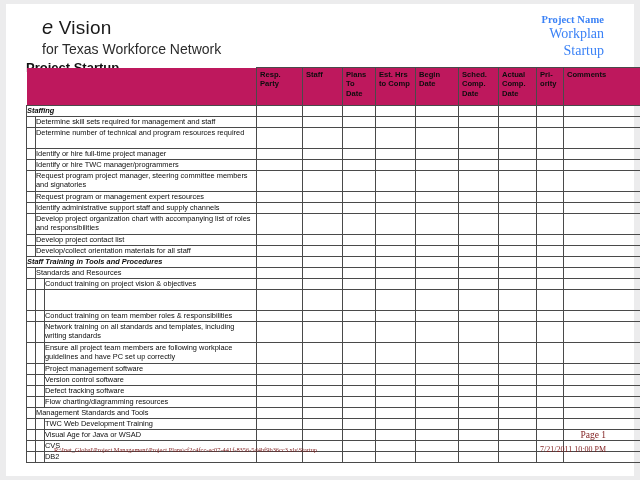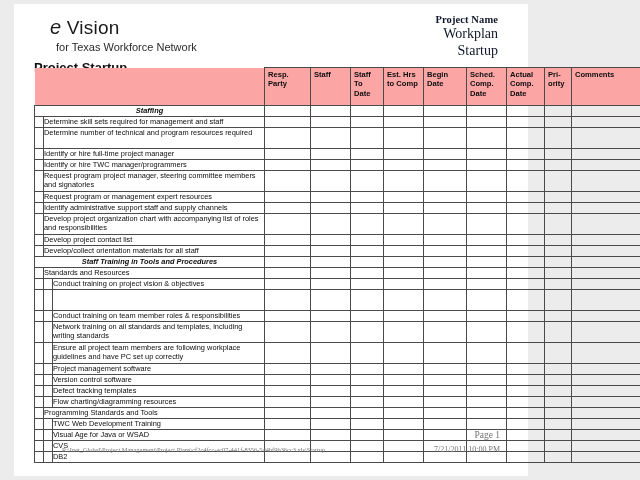--- a/index.html
+++ b/index.html
@@ -7,23 +7,23 @@
     padding: 0;
     width: 640px;
     height: 480px;
     overflow: hidden;
     background: #ececed;
     font-family: "Liberation Sans", sans-serif;
   }
 
   #page {
     position: absolute;
-    left: 14px;
+    left: 6px;
     top: 4px;
-    width: 514px;
+    width: 628px;
     height: 472px;
     background: #ffffff;
   }
 
   
   .hdr {
     position: absolute;
     left: 0; top: 0; right: 0;
     height: 52px;
   }
@@ -36,34 +36,33 @@
     font-size: 19px;
     color: #1a1a1a;
     letter-spacing: .2px;
     white-space: nowrap;
   }
   .brand-line1 .e {
     font-style: italic;
     font-size: 20px;
   }
   .brand-line2 {
-    font-size: 11px;
+    font-size: 14px;
     color: #2b2b2b;
     margin-top: 2px;
-    margin-left: 6px;
     white-space: nowrap;
   }
 
   .proj {
     position: absolute;
     right: 30px;
     top: 10px;
     text-align: right;
     font-family: "Liberation Serif", serif;
-    color: #0f172a;
+    color: #3b82f6;
   }
   .proj-name {
     font-weight: bold;
     font-size: 10.5px;
     letter-spacing: .1px;
   }
   .proj-sub {
     font-size: 14px;
     margin-top: 1px;
   }
@@ -97,21 +96,21 @@
 
   
   #grid thead th {
     font-weight: bold;
     text-align: left;
     font-size: 7.6px;
     padding: 2px 2px 1px 3px;
     height: 34px;
     vertical-align: top;
     line-height: 1.22;
-    background: #fca5a5;
+    background: #be185d;
   }
   th.col-task {
     border-top: none !important;
     border-left: none !important;
     border-bottom: none !important;
     border-right: none !important;
   }
 
   
   td.ind {
@@ -127,31 +126,30 @@
   td.val {
     padding: 1px 2px;
   }
 
   tr.r { height: 11px; }
   tr.r2 { height: 21px; }
 
   .section td.task {
     font-style: italic;
     font-weight: bold;
-    text-align: center;
   }
 
   
   .foot {
     position: absolute;
     left: 0; right: 0;
     bottom: 14px;
     height: 34px;
     font-family: "Liberation Serif", serif;
-    color: #737373;
+    color: #7f1d1d;
     margin-top: 13px;
   }
   .foot-path {
     position: absolute;
     left: 48px;
     top: 18px;
     font-size: 6.4px;
     white-space: nowrap;
   }
   .foot-page {
@@ -202,21 +200,21 @@
         <col style="width:40px">
       <col style="width:38px">
         <col style="width:27px">
         <col style="width:81px">
     </colgroup>
     <thead>
       <tr>
         <th class="col-task" colspan="4"></th>
         <th>Resp. Party</th>
         <th>Staff</th>
-        <th>Staff To Date</th>
+        <th>Plans To Date</th>
         <th>Est. Hrs to Comp</th>
         <th>Begin Date</th>
         <th>Sched. Comp. Date</th>
         <th>Actual Comp. Date</th>
         <th>Pri- ority</th>
         <th>Comments</th>
       </tr>
     </thead>
     <tbody id="grid-body">
         <tr class="r section">
@@ -480,21 +478,21 @@
           <td class="val"></td>
           <td class="val"></td>
           <td class="val"></td>
           <td class="val"></td>
           <td class="val"></td>
           <td class="val"></td>
         </tr>
         <tr class="r">
           <td class="ind"></td>
           <td class="ind"></td>
-          <td class="task" colspan="2">Defect tracking templates</td>
+          <td class="task" colspan="2">Defect tracking software</td>
           <td class="val"></td>
           <td class="val"></td>
           <td class="val"></td>
           <td class="val"></td>
           <td class="val"></td>
           <td class="val"></td>
           <td class="val"></td>
           <td class="val"></td>
           <td class="val"></td>
         </tr>
@@ -507,21 +505,21 @@
           <td class="val"></td>
           <td class="val"></td>
           <td class="val"></td>
           <td class="val"></td>
           <td class="val"></td>
           <td class="val"></td>
           <td class="val"></td>
         </tr>
         <tr class="r">
           <td class="ind"></td>
-          <td class="task" colspan="3">Programming Standards and Tools</td>
+          <td class="task" colspan="3">Management Standards and Tools</td>
           <td class="val"></td>
           <td class="val"></td>
           <td class="val"></td>
           <td class="val"></td>
           <td class="val"></td>
           <td class="val"></td>
           <td class="val"></td>
           <td class="val"></td>
           <td class="val"></td>
         </tr>

